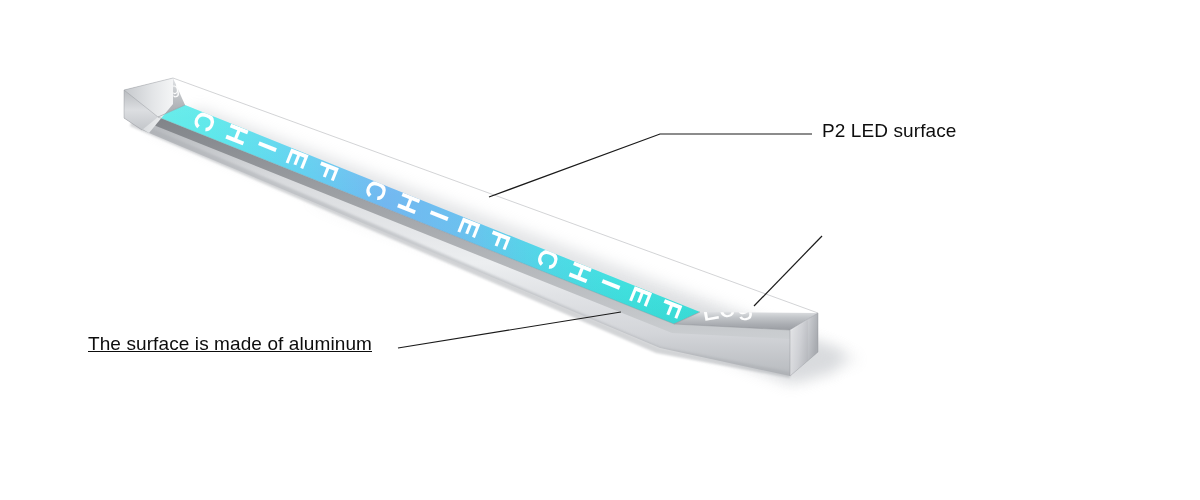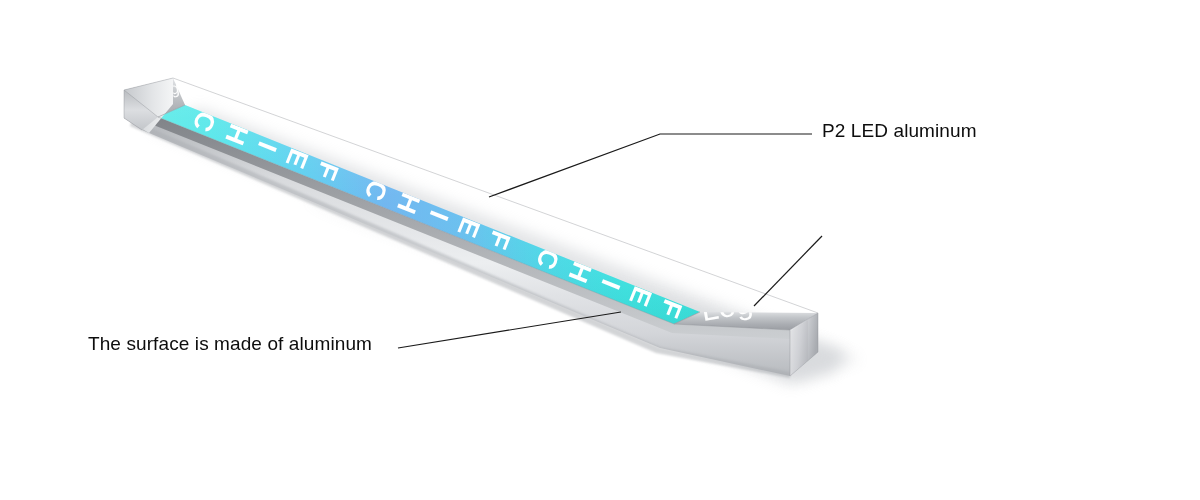--- a/index.html
+++ b/index.html
@@ -24,21 +24,21 @@
   .callout-label {
     position: absolute;
     font-family: "Liberation Sans", sans-serif;
     font-size: 19px;
     color: #0d0d0d;
     white-space: nowrap;
     letter-spacing: 0.1px;
   }
   #label-led      { left: 822px; top: 120px; }
   #label-logo     { left: 826px; top: 228px; }
-  #label-surface  { left: 88px;  top: 333px; }
+  #label-surface  { left: 88px;  top: 333px; text-decoration: underline; }
 </style>
 </head>
 <body>
 
 <div id="stage">
 
   <svg width="1200" height="500" viewBox="0 0 1200 500">
     <defs>
 
       <linearGradient id="ledGrad" x1="0" y1="0" x2="1" y2="0">
@@ -212,18 +212,18 @@
 
     <g fill="none" stroke="#1a1a1a" stroke-width="1.2">
       <polyline points="489,197 660,134 812,134"></polyline>
       <line x1="754" y1="306" x2="822" y2="236"></line>
       <line x1="398" y1="348" x2="621" y2="312"></line>
     </g>
 
   </svg>
 
   
-  <div class="callout-label" id="label-led">P2 LED aluminum</div>
+  <div class="callout-label" id="label-led">P2 LED surface</div>
 
 
   <div class="callout-label" id="label-surface">The surface is made of aluminum</div>
 
 </div>
 
 </body></html>

